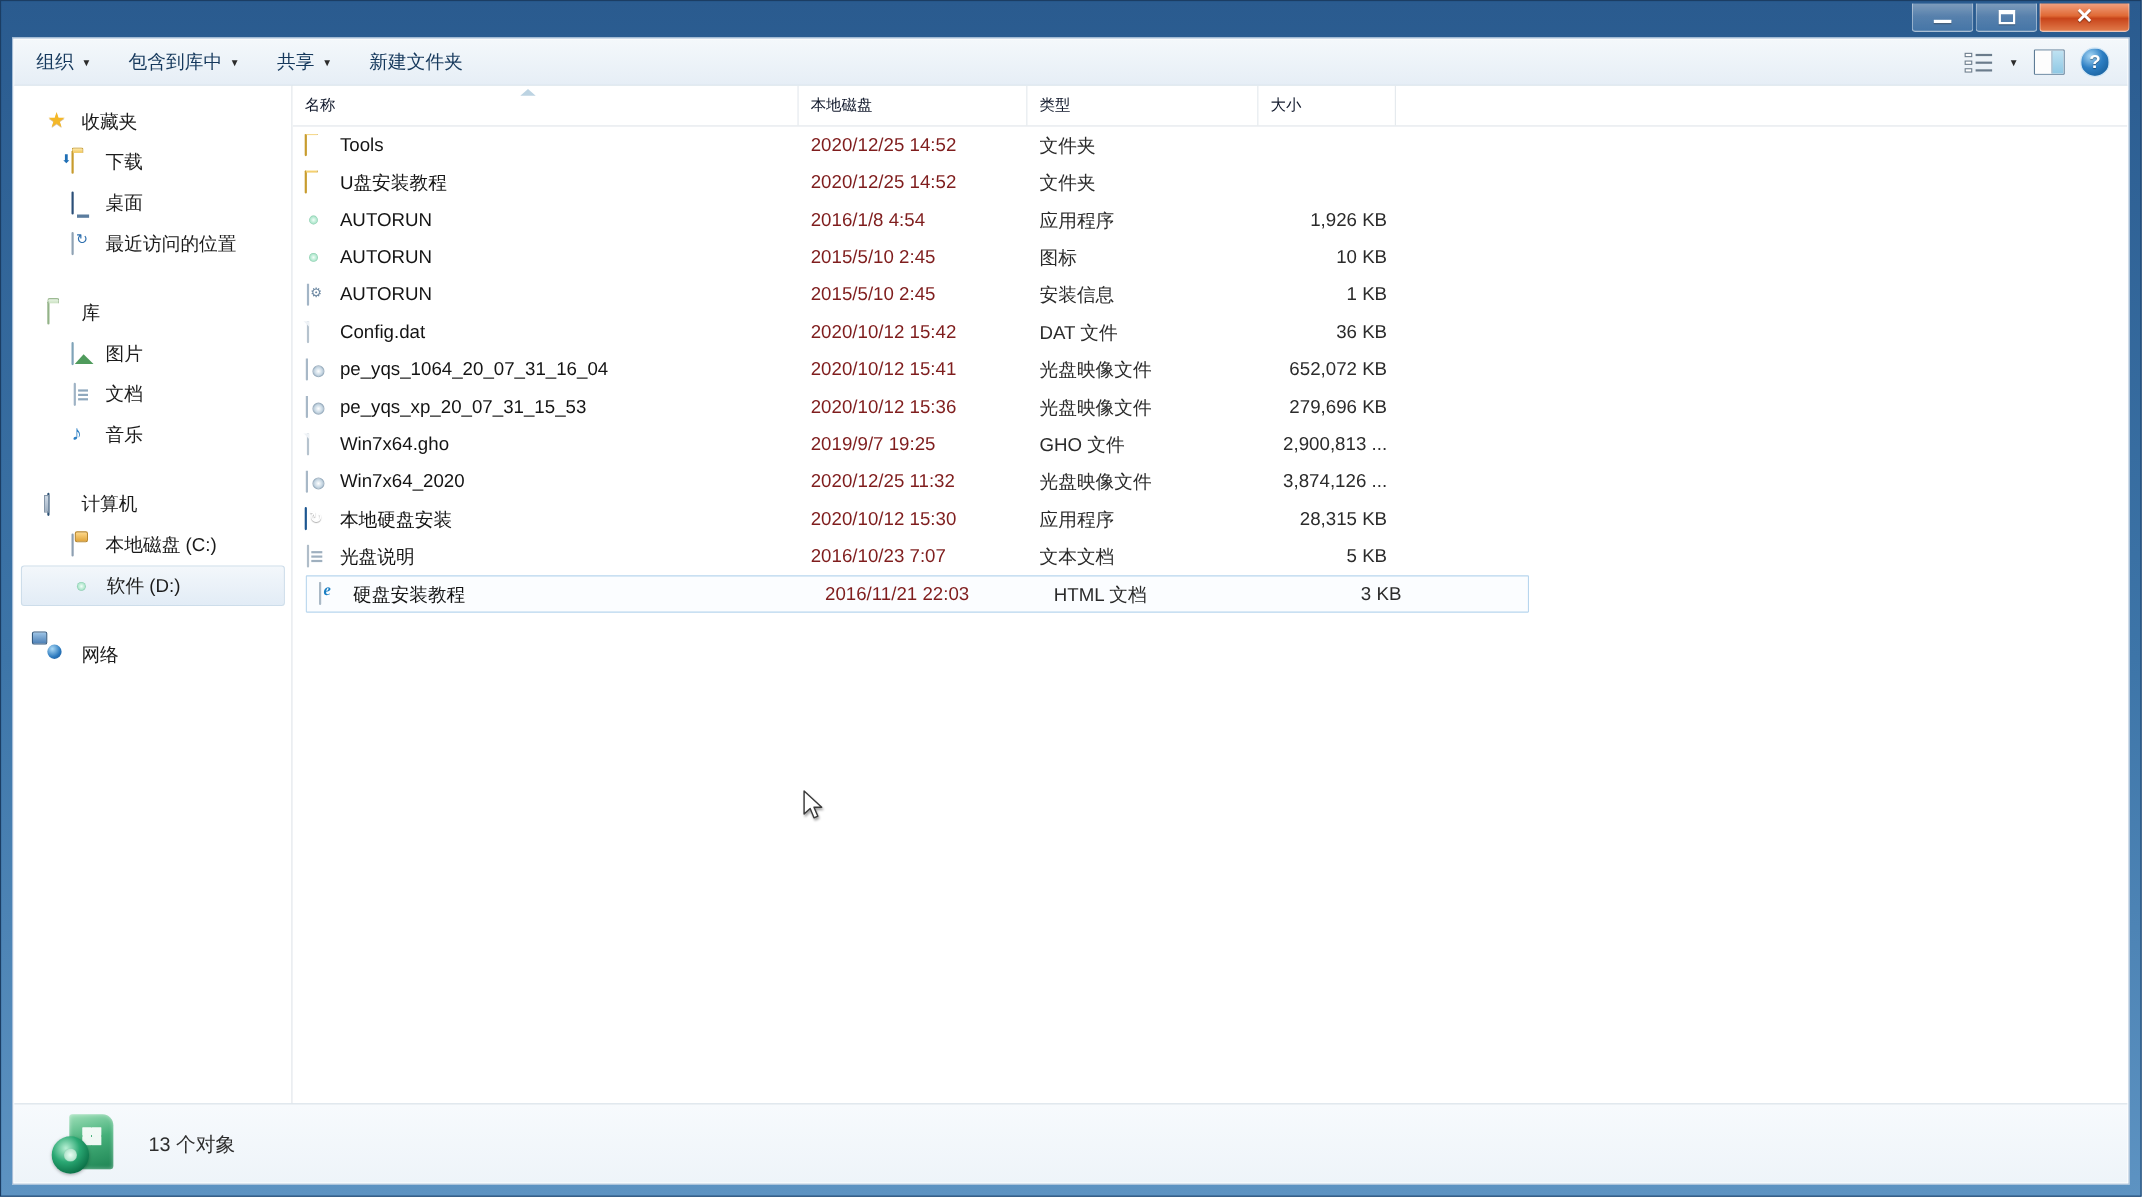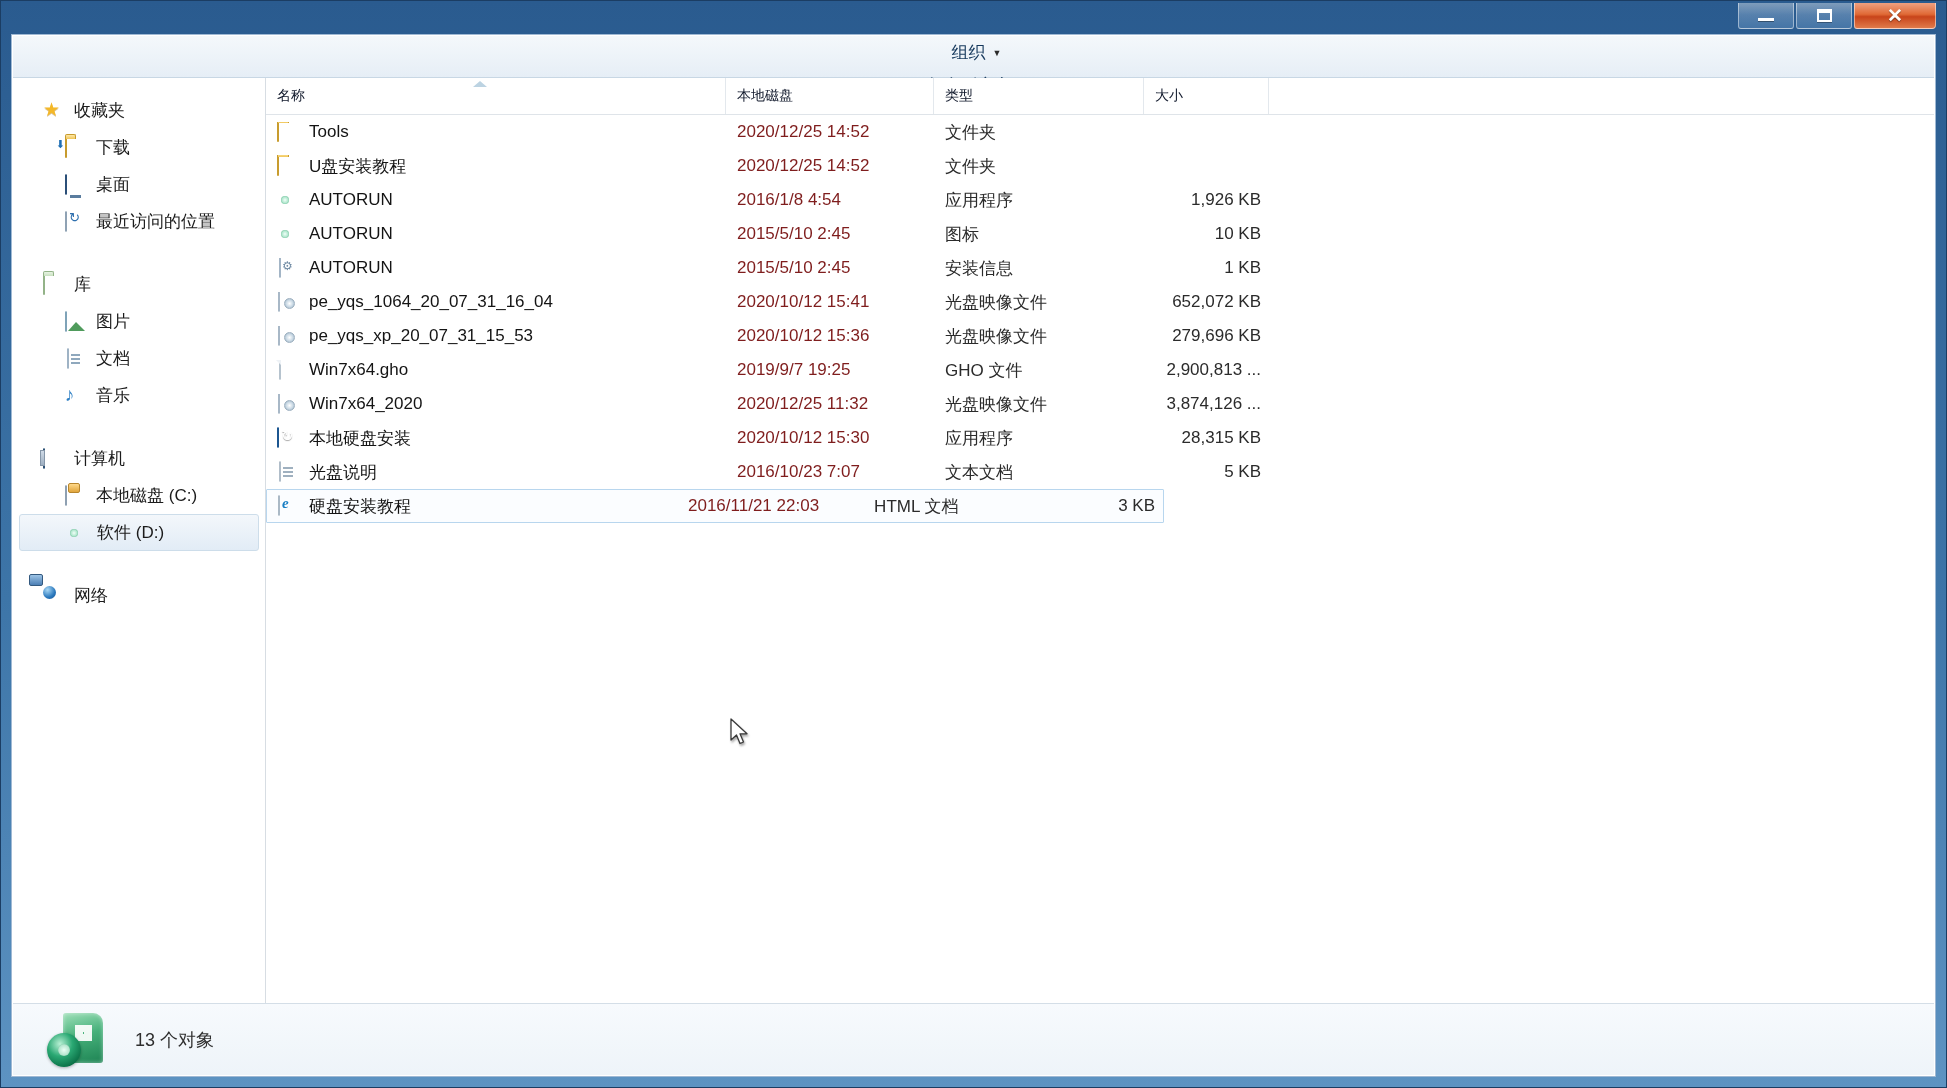--- a/index.html
+++ b/index.html
@@ -144,21 +144,21 @@
     background: transparent;
   }
   #search-input::placeholder { color: #6d6d6d; font-style: italic; }
   #search-icon-wrap { width: 34px; display:flex; align-items:center; justify-content:center; }
 
   
   #toolbar {
     position: absolute; left: 1px; top: 1px; right: 1px; height: 42px;
     background: linear-gradient(180deg,#f4f8fb 0%, #e6eef6 100%);
     border-bottom: 1px solid #c8d7e4;
-    display: flex; align-items: center; flex-direction: column;
+    display: flex; align-items: center;
   }
   .tbitem {
     display: flex; align-items: center; gap: 7px;
     padding: 5px 14px; margin-left: 6px;
     font-size: 17px; color: #15385c; border-radius: 3px;
     white-space: nowrap;
   }
   .tbcaret { font-size: 9px; color: #2b2b2b; }
   #toolbar-right {
     margin-left: auto; display: flex; align-items: center; gap: 14px; padding-right: 16px;
@@ -355,21 +355,22 @@
 
   .frow {
     display: flex; align-items: center; height: 34px;
     font-size: 17px; color: #141414;
     position: relative;
   }
   .frow.focused {
     border: 1px solid #b8d6ee;
     background: #fbfdff;
     border-radius: 1px;
-    width: 898px;
+    width: 1112px;
+    margin-left: 12px;
   }
   .cell { display: flex; align-items: center; overflow: hidden; white-space: nowrap; }
   .cell.c-name { width: 460px; padding-left: 11px; gap: 9px; }
   .cell.c-date { width: 208px; padding-left: 11px; color: #7f1d1d; }
   .cell.c-type { width: 210px; padding-left: 11px; color: #2b2b2b; }
   .cell.c-size { width: 125px; justify-content: flex-end; padding-right: 8px; color: #2b2b2b; text-align: right; }
   .frow.focused .cell.c-name { padding-left: 10px; }
 
   
   .ricon { width: 23px; height: 21px; flex: none; position: relative; }
@@ -720,20 +721,29 @@
           <div class="frow">
             <span class="cell c-name">
               <span class="ricon"><span class="r-setup"></span></span>
               <span>AUTORUN</span>
             </span>
             <span class="cell c-date">2015/5/10 2:45</span>
             <span class="cell c-type">安装信息</span>
             <span class="cell c-size">1 KB</span>
           </div>
 
+          <div class="frow">
+            <span class="cell c-name">
+              <span class="ricon"><span class="r-blank"></span></span>
+              <span>Config.dat</span>
+            </span>
+            <span class="cell c-date">2020/10/12 15:42</span>
+            <span class="cell c-type">DAT 文件</span>
+            <span class="cell c-size">36 KB</span>
+          </div>
 
           <div class="frow">
             <span class="cell c-name">
               <span class="ricon"><span class="r-iso"></span></span>
               <span>pe_yqs_1064_20_07_31_16_04</span>
             </span>
             <span class="cell c-date">2020/10/12 15:41</span>
             <span class="cell c-type">光盘映像文件</span>
             <span class="cell c-size">652,072 KB</span>
           </div>

